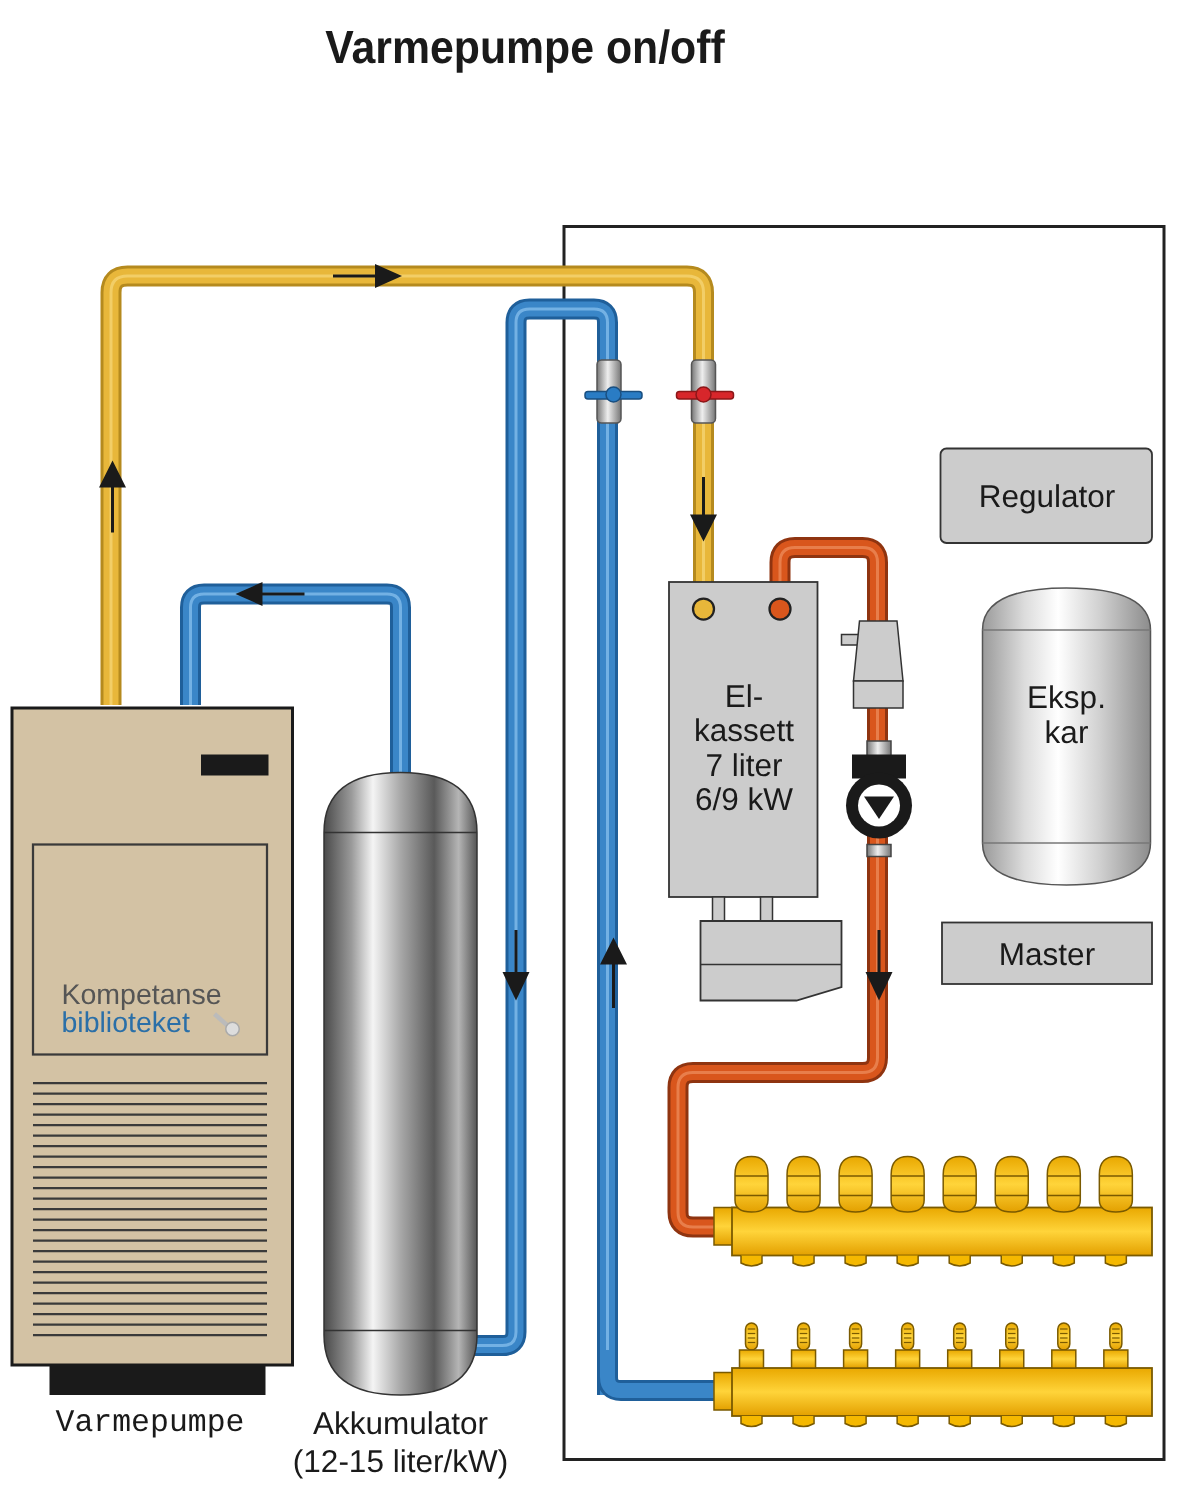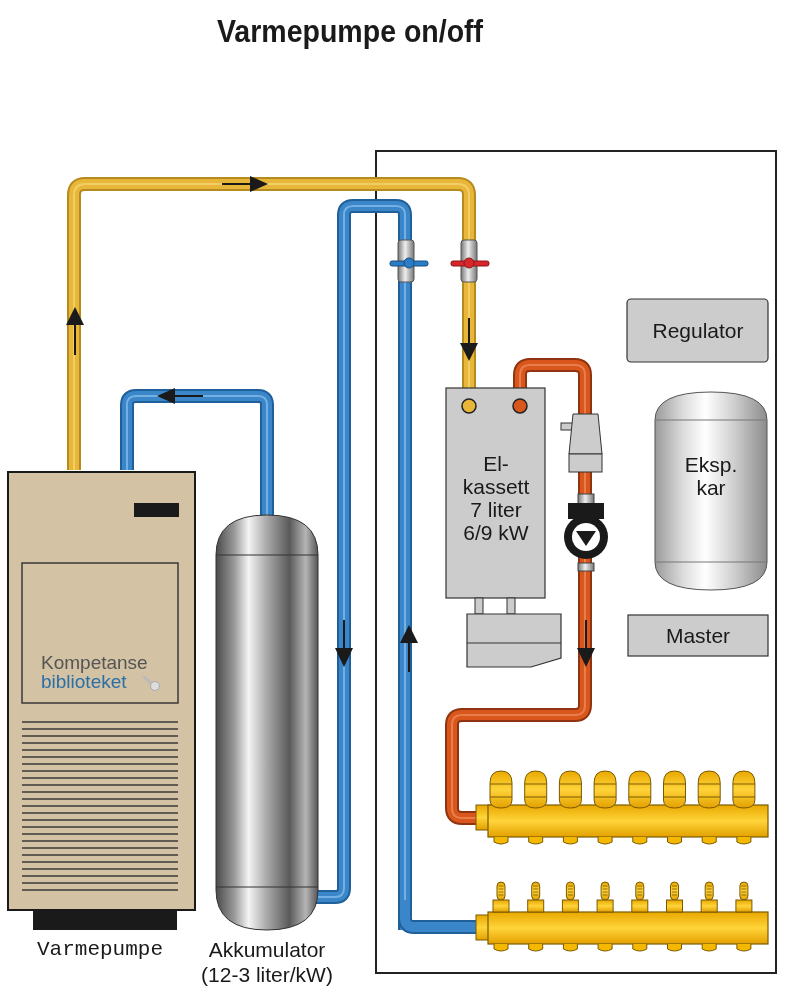--- a/index.html
+++ b/index.html
@@ -339,14 +339,14 @@
         <path d="M736.9000000000001 944 V949 Q743.9000000000001 953 750.9000000000001 949 V944" fill="#f5b800" stroke="#7a5a00"></path>
       </g>
     </g>
 </svg>
 
 <div class="caption" style="left:20px;top:937px;width:160px;font-family:Liberation Mono, monospace;">
   <div>Varmepumpe</div>
 </div>
 <div class="caption" style="left:182px;top:937px;width:170px;">
   <div>Akkumulator</div>
-  <div>(12-3 liter/kW)</div>
+  <div>(12-15 liter/kW)</div>
 </div>
 
 </body></html>

